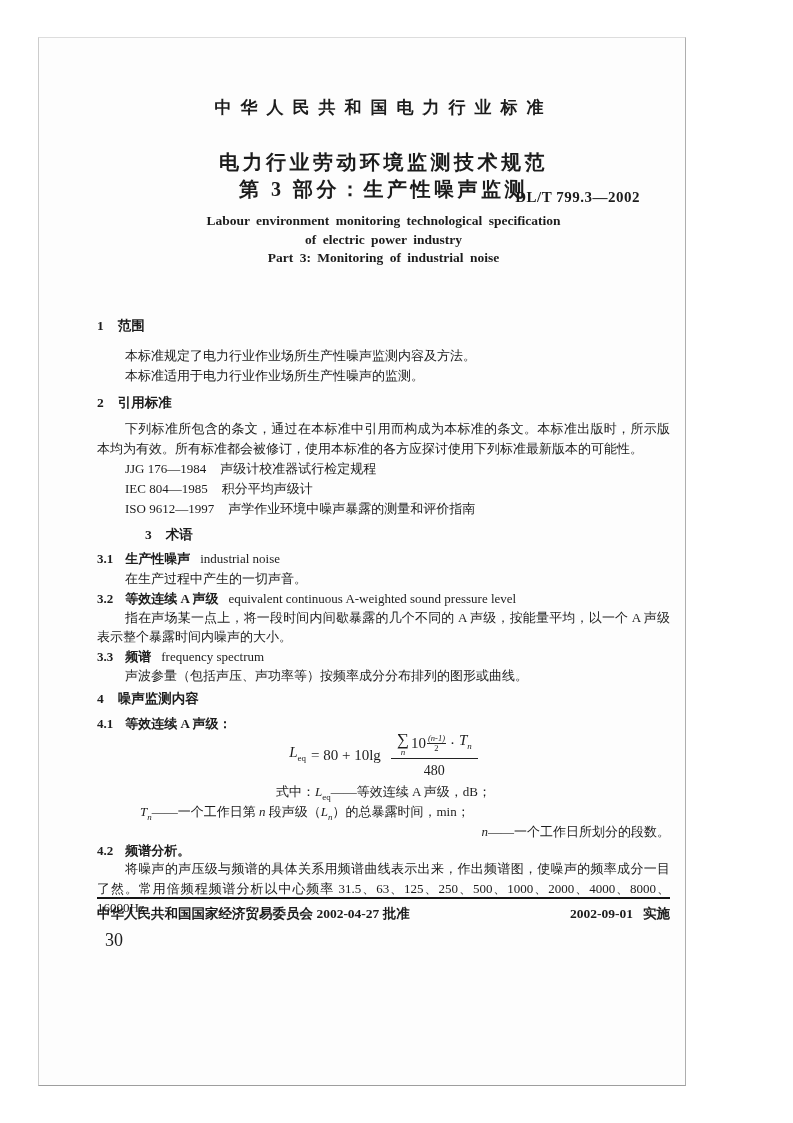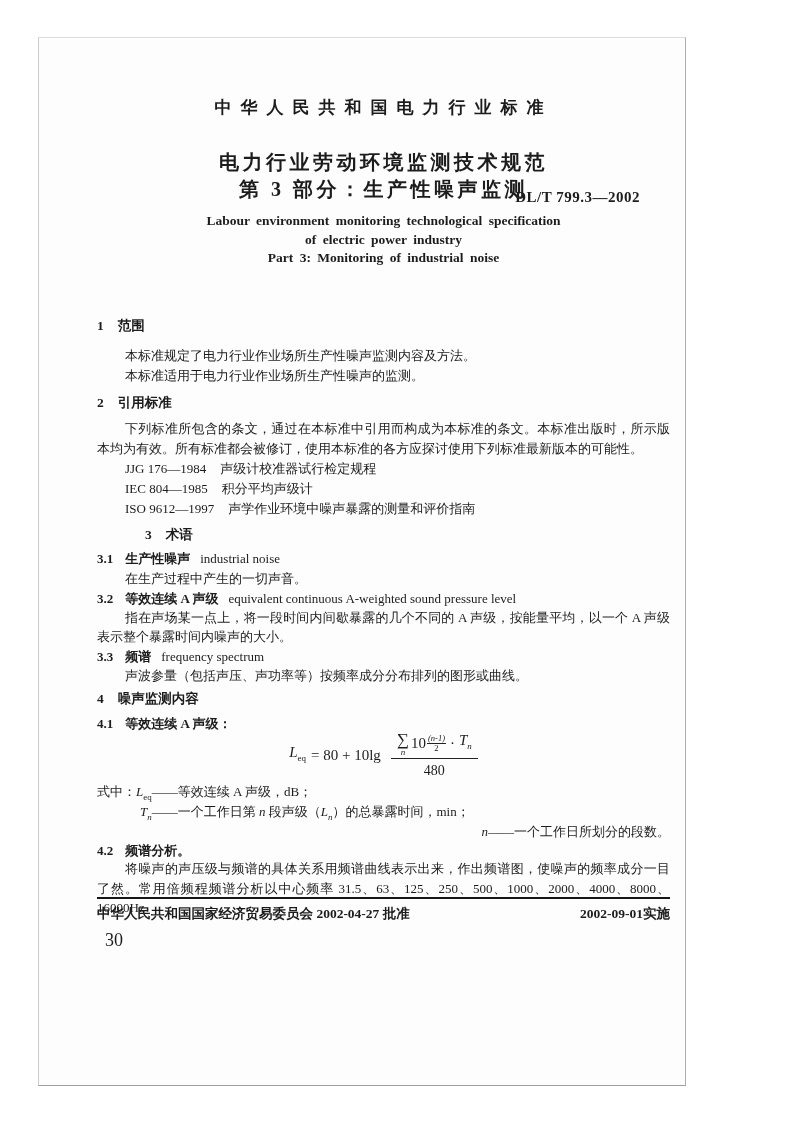--- a/index.html
+++ b/index.html
@@ -37,42 +37,42 @@
 
   .s1h{top:278px;} .s1p1{top:308px;} .s1p2{top:328px;}
   .s2h{top:355px;} .s2p{top:381px;line-height:19.5px;}
   .refs{top:421px;line-height:20px;}
   .s3h{top:487px;margin-left:48px;}
   .t31{top:511px;} .t31d{top:531px;}
   .t32{top:551px;} .t32d{top:571px;line-height:18.5px;}
   .t33{top:609px;} .t33d{top:628px;}
   .s4h{top:651px;}
   .c41{top:676px;}
-  .w1{top:744px;} .w2{top:764px;padding-left:43px;} .w3{top:784px;padding-left:57px;text-align:right;}
+  .w1{top:744px;text-align:center;} .w2{top:764px;padding-left:43px;} .w3{top:784px;padding-left:57px;text-align:right;}
   .c42{top:803px;}
   .c42p{top:821px;line-height:19.5px;}
 
   .var{font-style:italic;font-family:"Liberation Serif",serif;}
   sub{font-size:9px;}
 
   .formula{top:693px;text-align:center;font-size:15px;}
   .f-row{display:inline-flex;align-items:center;}
   .frac{display:inline-flex;flex-direction:column;align-items:center;margin-left:5px;vertical-align:middle;}
   .f-num{display:inline-flex;align-items:center;padding:0 6px 2px 6px;border-bottom:1.2px solid #222;}
   .f-den{padding-top:2px;font-size:14px;}
   .sigma-wrap{display:inline-flex;flex-direction:column;align-items:center;margin-right:2px;}
   .sigma{font-size:17px;line-height:16px;}
   .sigma-sub{font-size:9px;font-style:italic;line-height:8px;}
   .texp{display:inline-flex;flex-direction:column;align-items:center;font-size:8.5px;line-height:9px;vertical-align:8px;margin-left:1px;}
   .texp-num{border-bottom:0.8px solid #222;padding:0 1px;font-style:italic;}
   .f-dot{margin:0 4px;}
 
   .footer-rule{top:859px;border-top:2.5px solid #151515;}
   .footer-line{top:866px;display:flex;justify-content:space-between;font-weight:bold;font-size:13.5px;}
-  .impl-label{margin-left:0;}
+  .impl-label{margin-left:10px;}
   .page-num{top:893px;padding-left:8px;font-size:18px;}
 </style>
 </head>
 <body>
 
 <div class="page">
   <div class="content">
 
     <div class="blk std-label">中华人民共和国电力行业标准</div>
 

